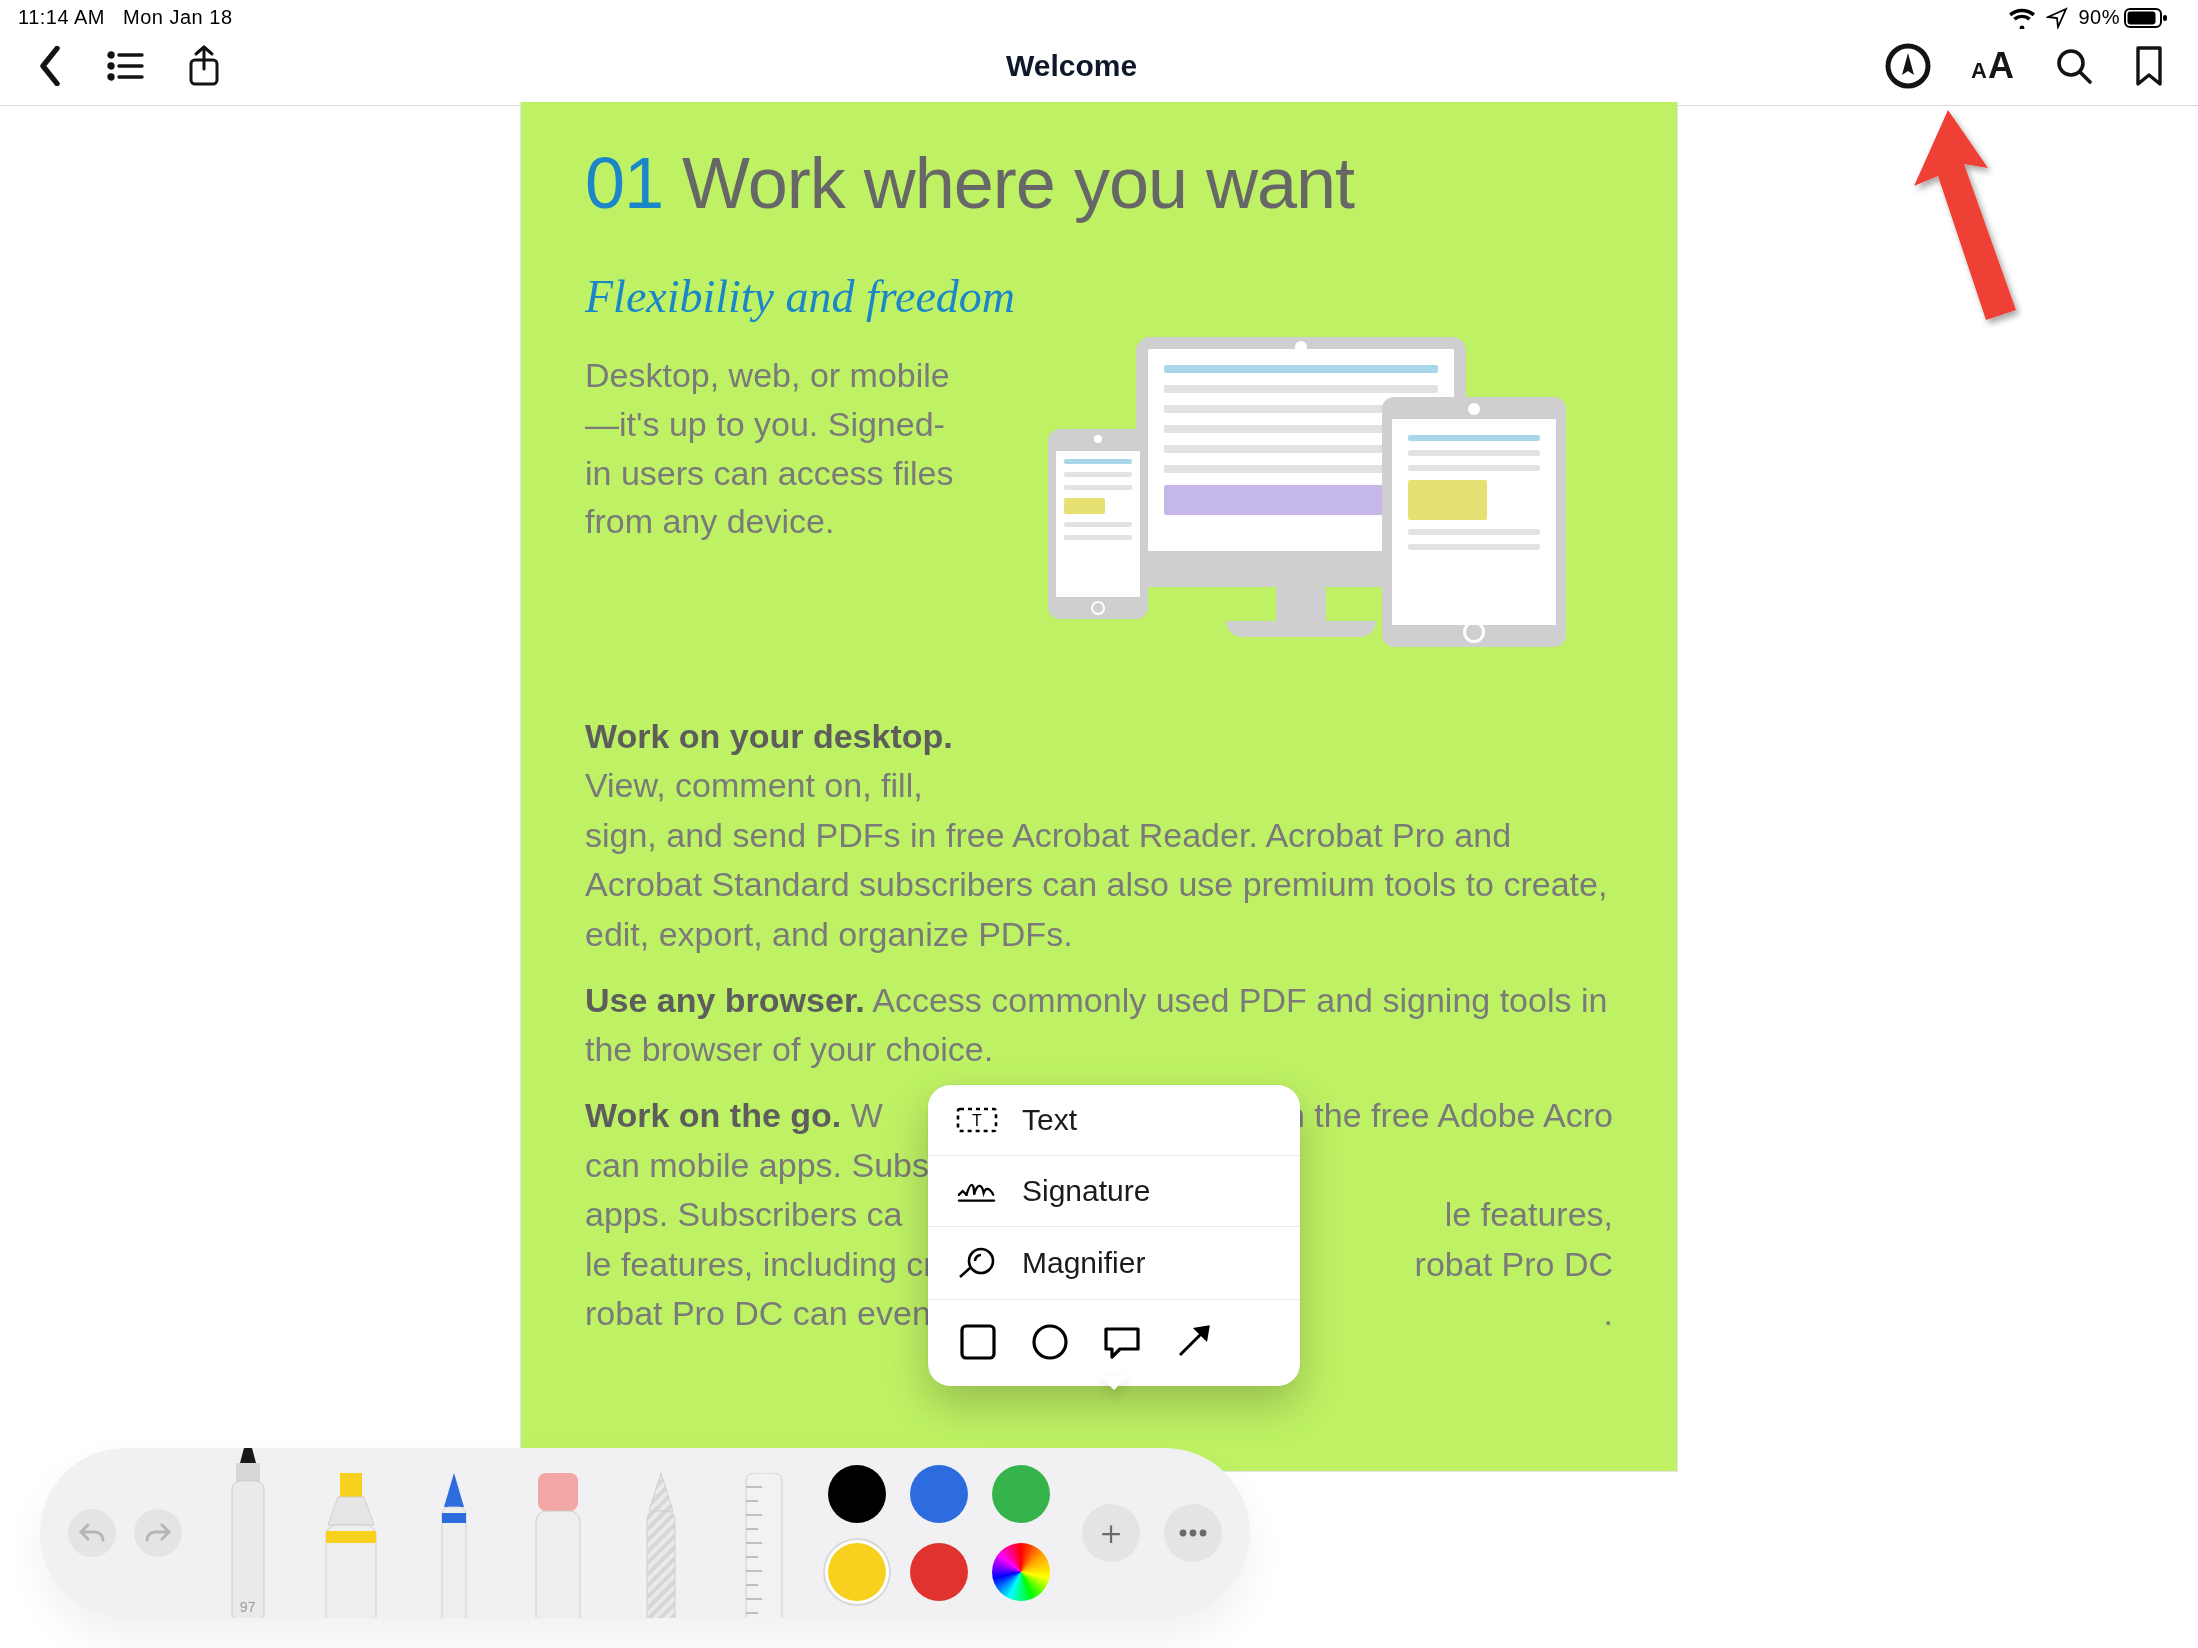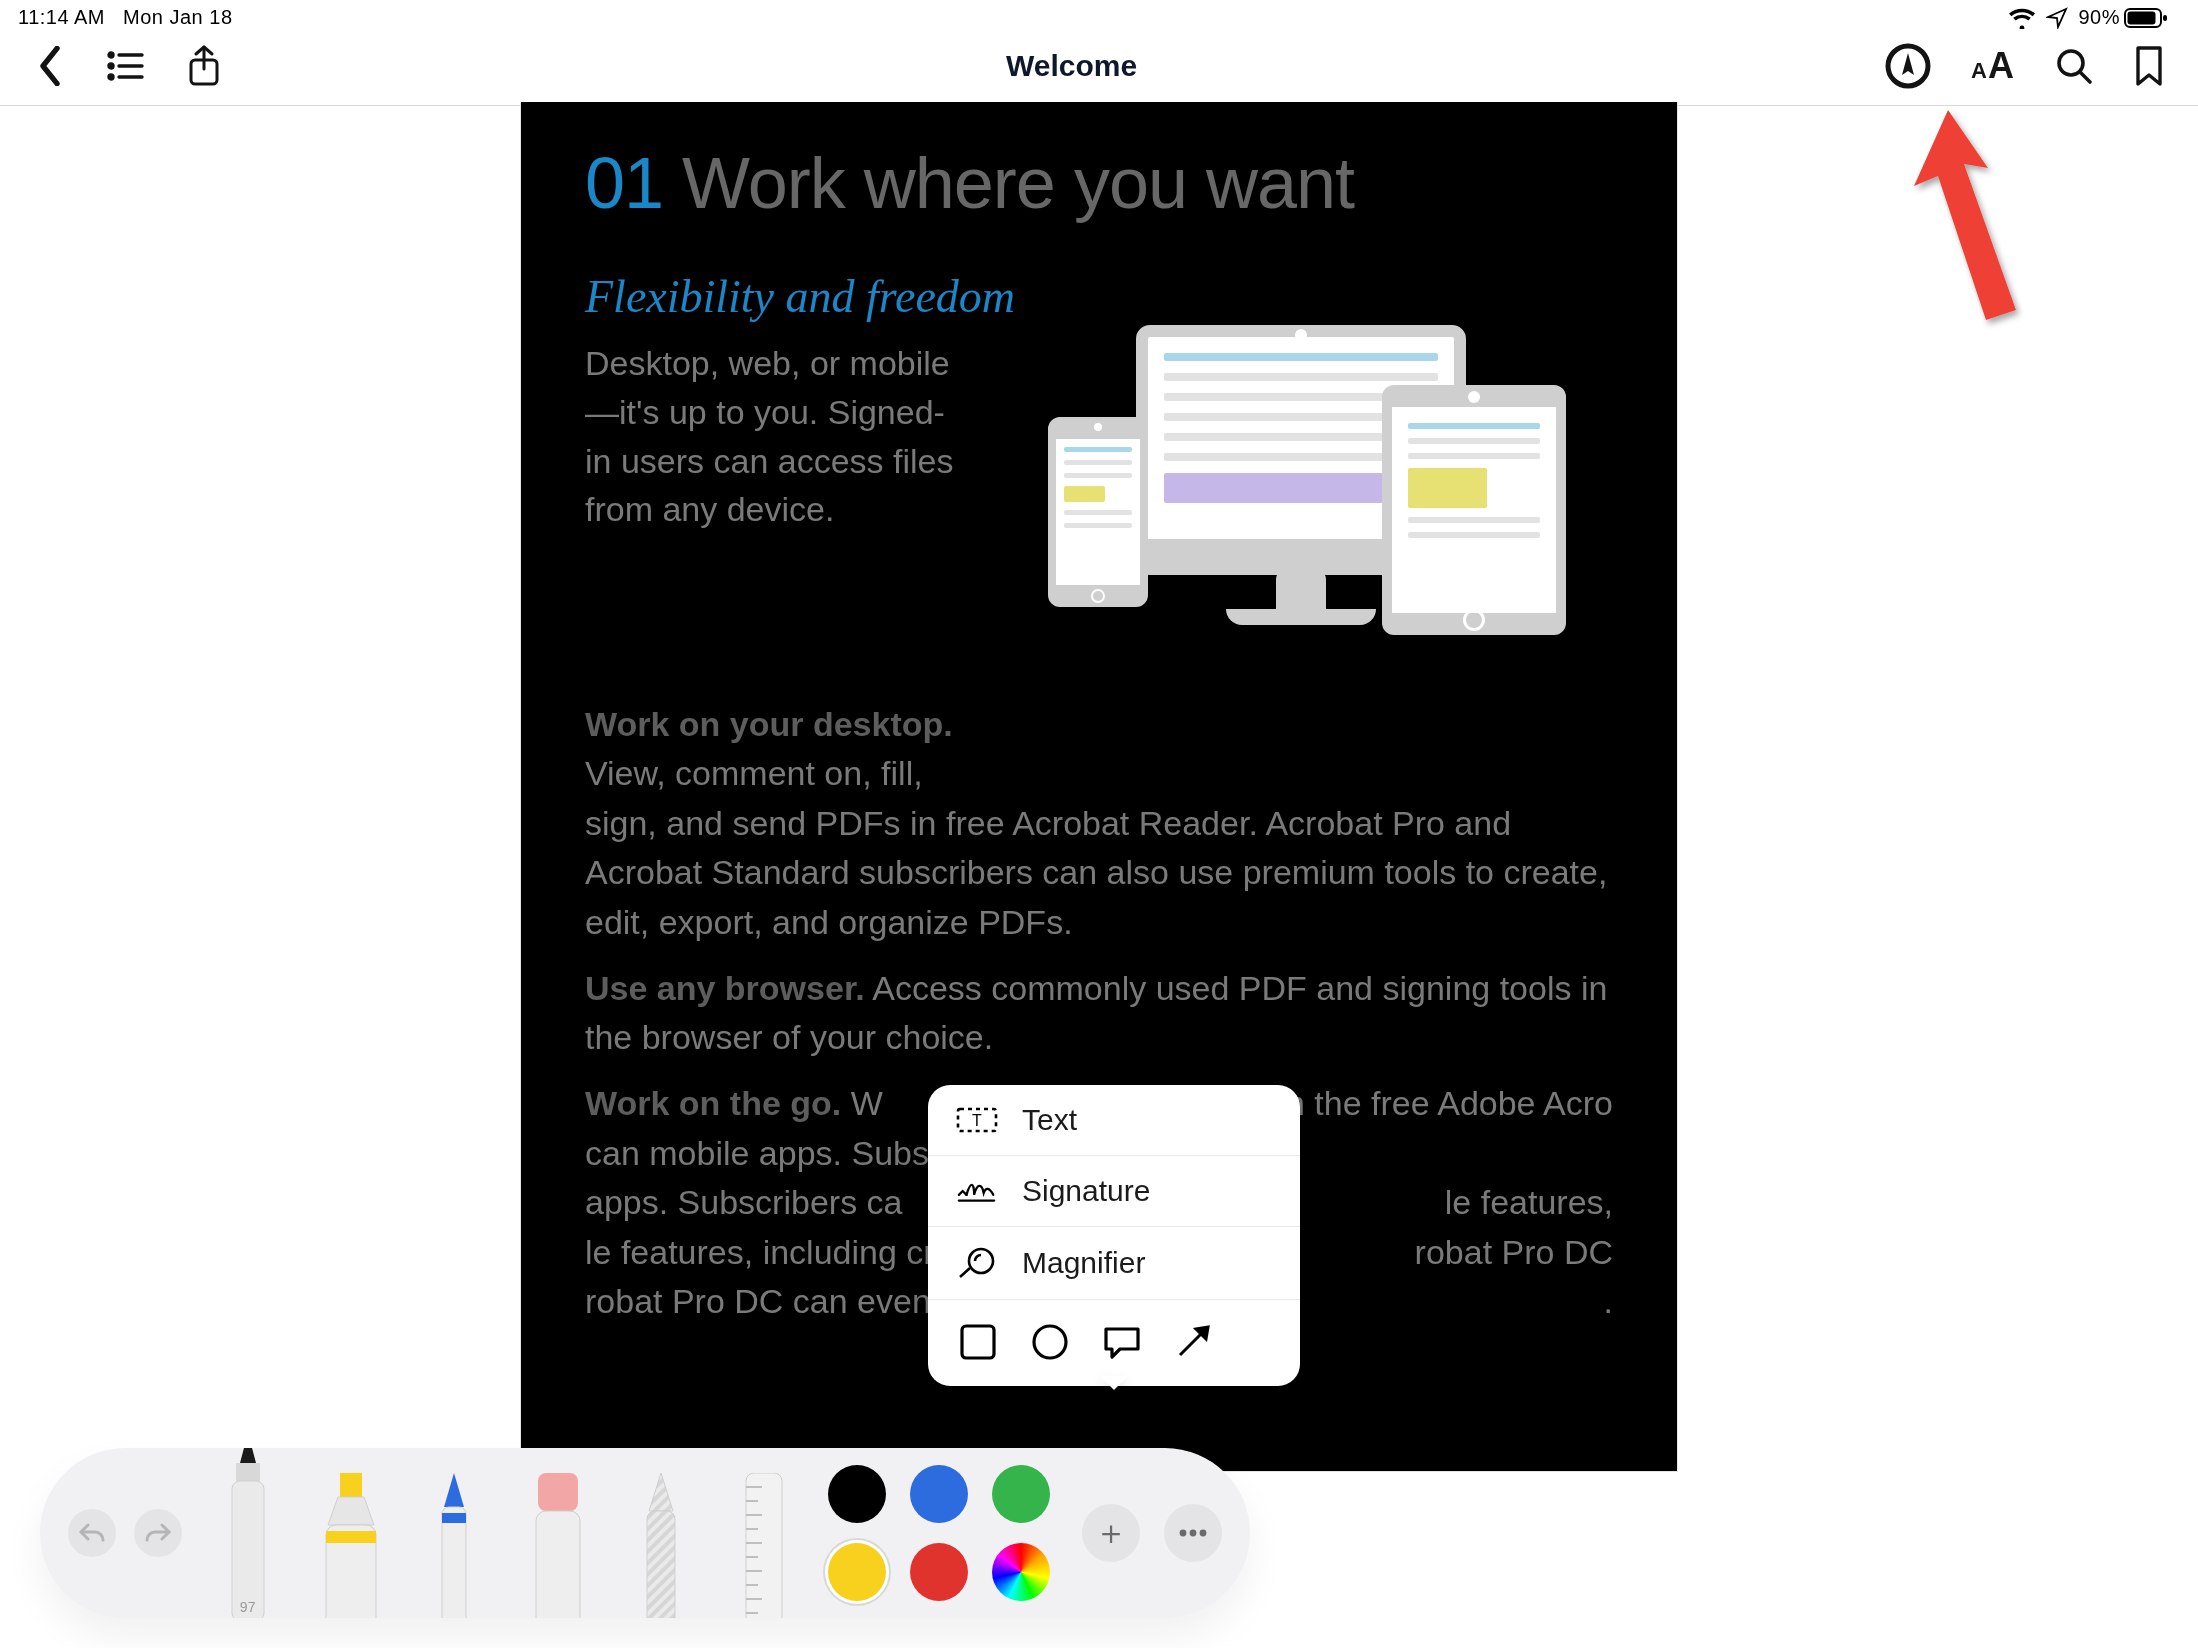--- a/index.html
+++ b/index.html
@@ -21,26 +21,26 @@
     display: flex; align-items: center; justify-content: space-between;
     padding: 10px 34px 16px 34px; border-bottom: 1px solid #d9d9d9;
   }
   .toolbar-group { display: flex; align-items: center; gap: 40px; }
   .toolbar-title { font-size: 30px; font-weight: 700; color: #0f172a; margin-left: 36px; }
   .icon-btn { display:inline-flex; align-items:center; justify-content:center; color:#161616; }
 
   
   .workspace { height: calc(100% - 170px); display:flex; justify-content:center; align-items:flex-start; }
   .page {
-    width: 1158px; margin-top: -4px; background:#000000; border:1px solid #e5e5e5;
+    width: 1158px; margin-top: -4px; background:#bef264; border:1px solid #e5e5e5;
     border-top:none; padding: 44px 64px 20px 64px; position: relative; height: 1370px;
   }
   .h1 { font-size: 72px; font-weight: 300; color:#676767; letter-spacing:-1px; margin-bottom: 48px; line-height:1.05; }
   .h1 .num { color:#1b86c8; font-weight: 300; }
-  .h2 { font-family: Georgia, 'Times New Roman', serif; font-style: italic; font-size: 46px; color:#1b86c8; font-weight: 400; margin-bottom: 16px; }
+  .h2 { font-family: Georgia, 'Times New Roman', serif; font-style: italic; font-size: 46px; color:#1b86c8; font-weight: 400; margin-bottom: 28px; }
   .lead-wrap { display:flex; gap: 34px; align-items: flex-start; }
   .lead { font-size: 34px; color:#7a7a7a; font-weight:300; line-height:1.44; flex: 0 0 380px; }
   .device-art { flex:1; display:flex; justify-content:center; align-items:flex-start; margin-top:-14px; }
 
   .para { font-size: 34px; line-height: 1.46; color:#7a7a7a; font-weight:300; margin-top: 16px; }
   .para strong { color:#5d5d5d; font-weight:600; }
   .para:first-of-type { margin-top: 40px; }
 
   
   .devices { position:relative; width:520px; height:330px; }

